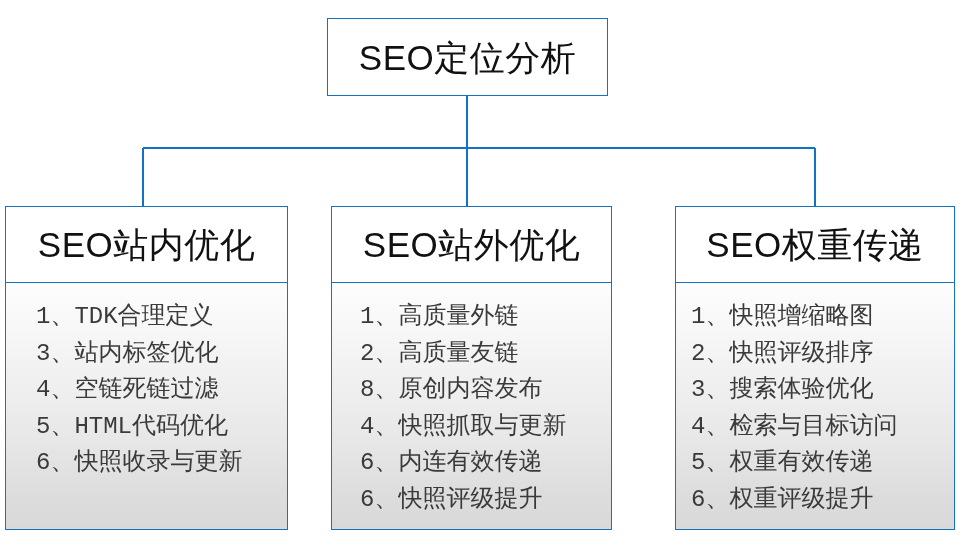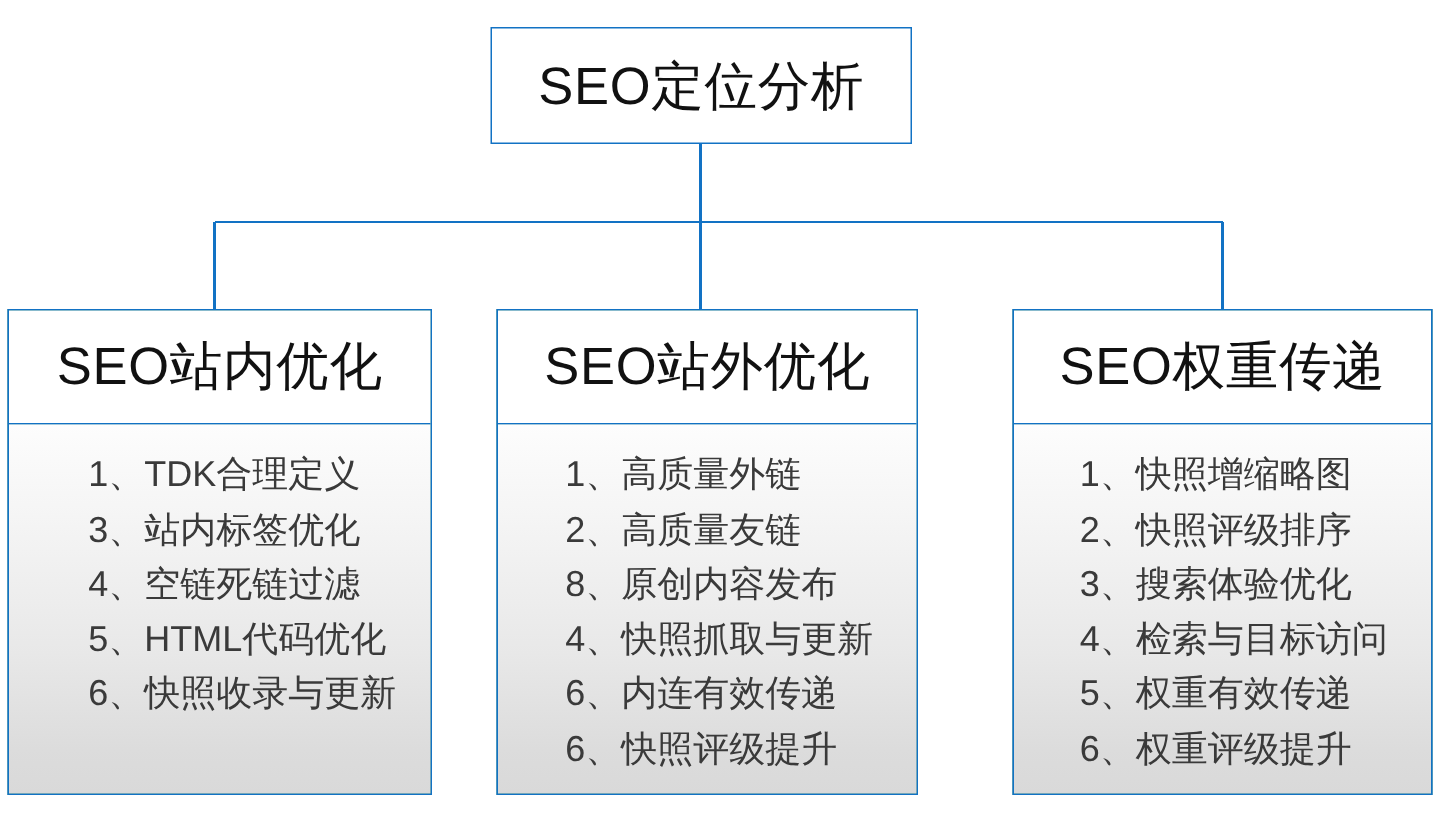--- a/index.html
+++ b/index.html
@@ -52,21 +52,21 @@
   }
 
   
   .branch {
     position: absolute;
     top: 206px;
     width: 283px;
     height: 324px;
     box-sizing: border-box;
     border: 1.6px solid #1272C4;
-    background: #0f766e;
+    background: #14532d;
     display: flex;
     flex-direction: column;
   }
   .branch.col-1 { left: 5px;   width: 283px; }
   .branch.col-2 { left: 331px; width: 281px; }
   .branch.col-3 { left: 675px; width: 280px; }
 
   .branch-header {
     height: 75px;
     flex: 0 0 75px;
@@ -83,28 +83,29 @@
     white-space: nowrap;
     letter-spacing: 0.5px;
   }
 
   .branch-body {
     flex: 1 1 auto;
     background: linear-gradient(to bottom, #fdfdfd 0%, #f4f4f4 28%, #e8e8e8 62%, #dcdcdc 88%, #d9d9d9 100%);
     padding: 16px 0 10px 0;
     display: flex;
     flex-direction: column;
-    align-items: center;
+    align-items: flex-start;
+    font-family: Liberation Mono, monospace;
   }
   .item-list {
     list-style: none;
     margin: 0;
     padding: 0 0 0 30px;
   }
-  .branch.col-2 .item-list { padding-left: 16px; }
+  .branch.col-2 .item-list { padding-left: 28px; }
   .branch.col-3 .item-list { padding-left: 15px; }
 
   .item {
     font-size: 24px;
     color: #3a3a3a;
     line-height: 36.5px;
     white-space: nowrap;
   }
 </style>
 </head>

